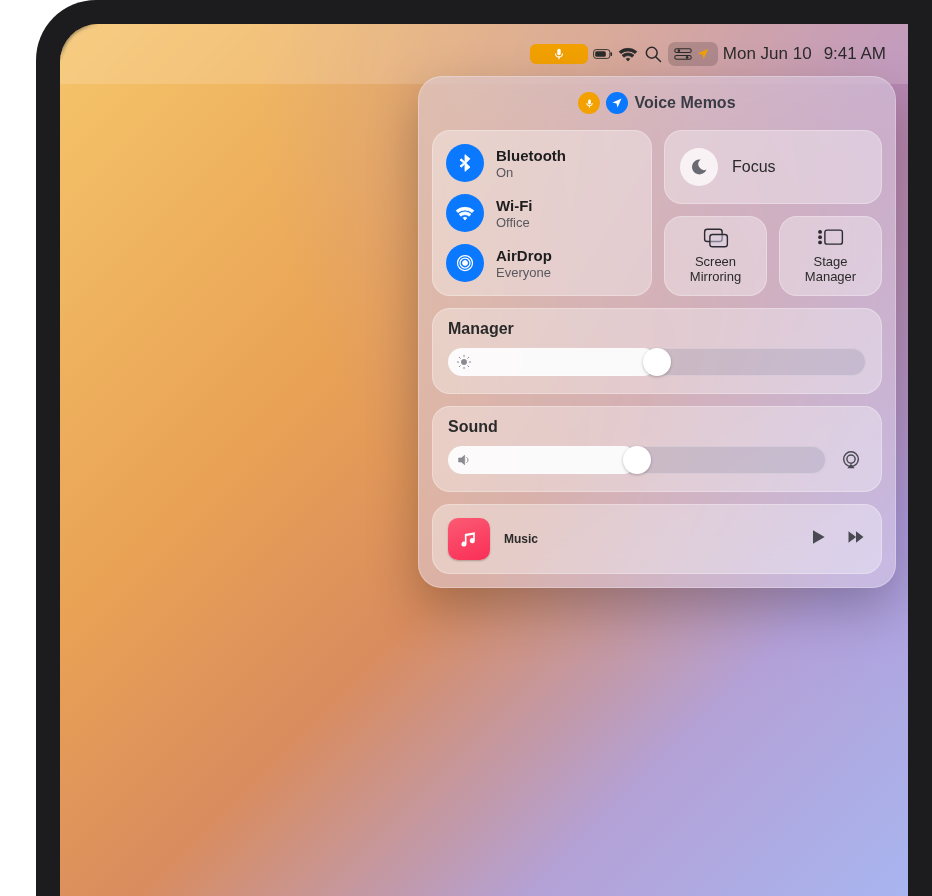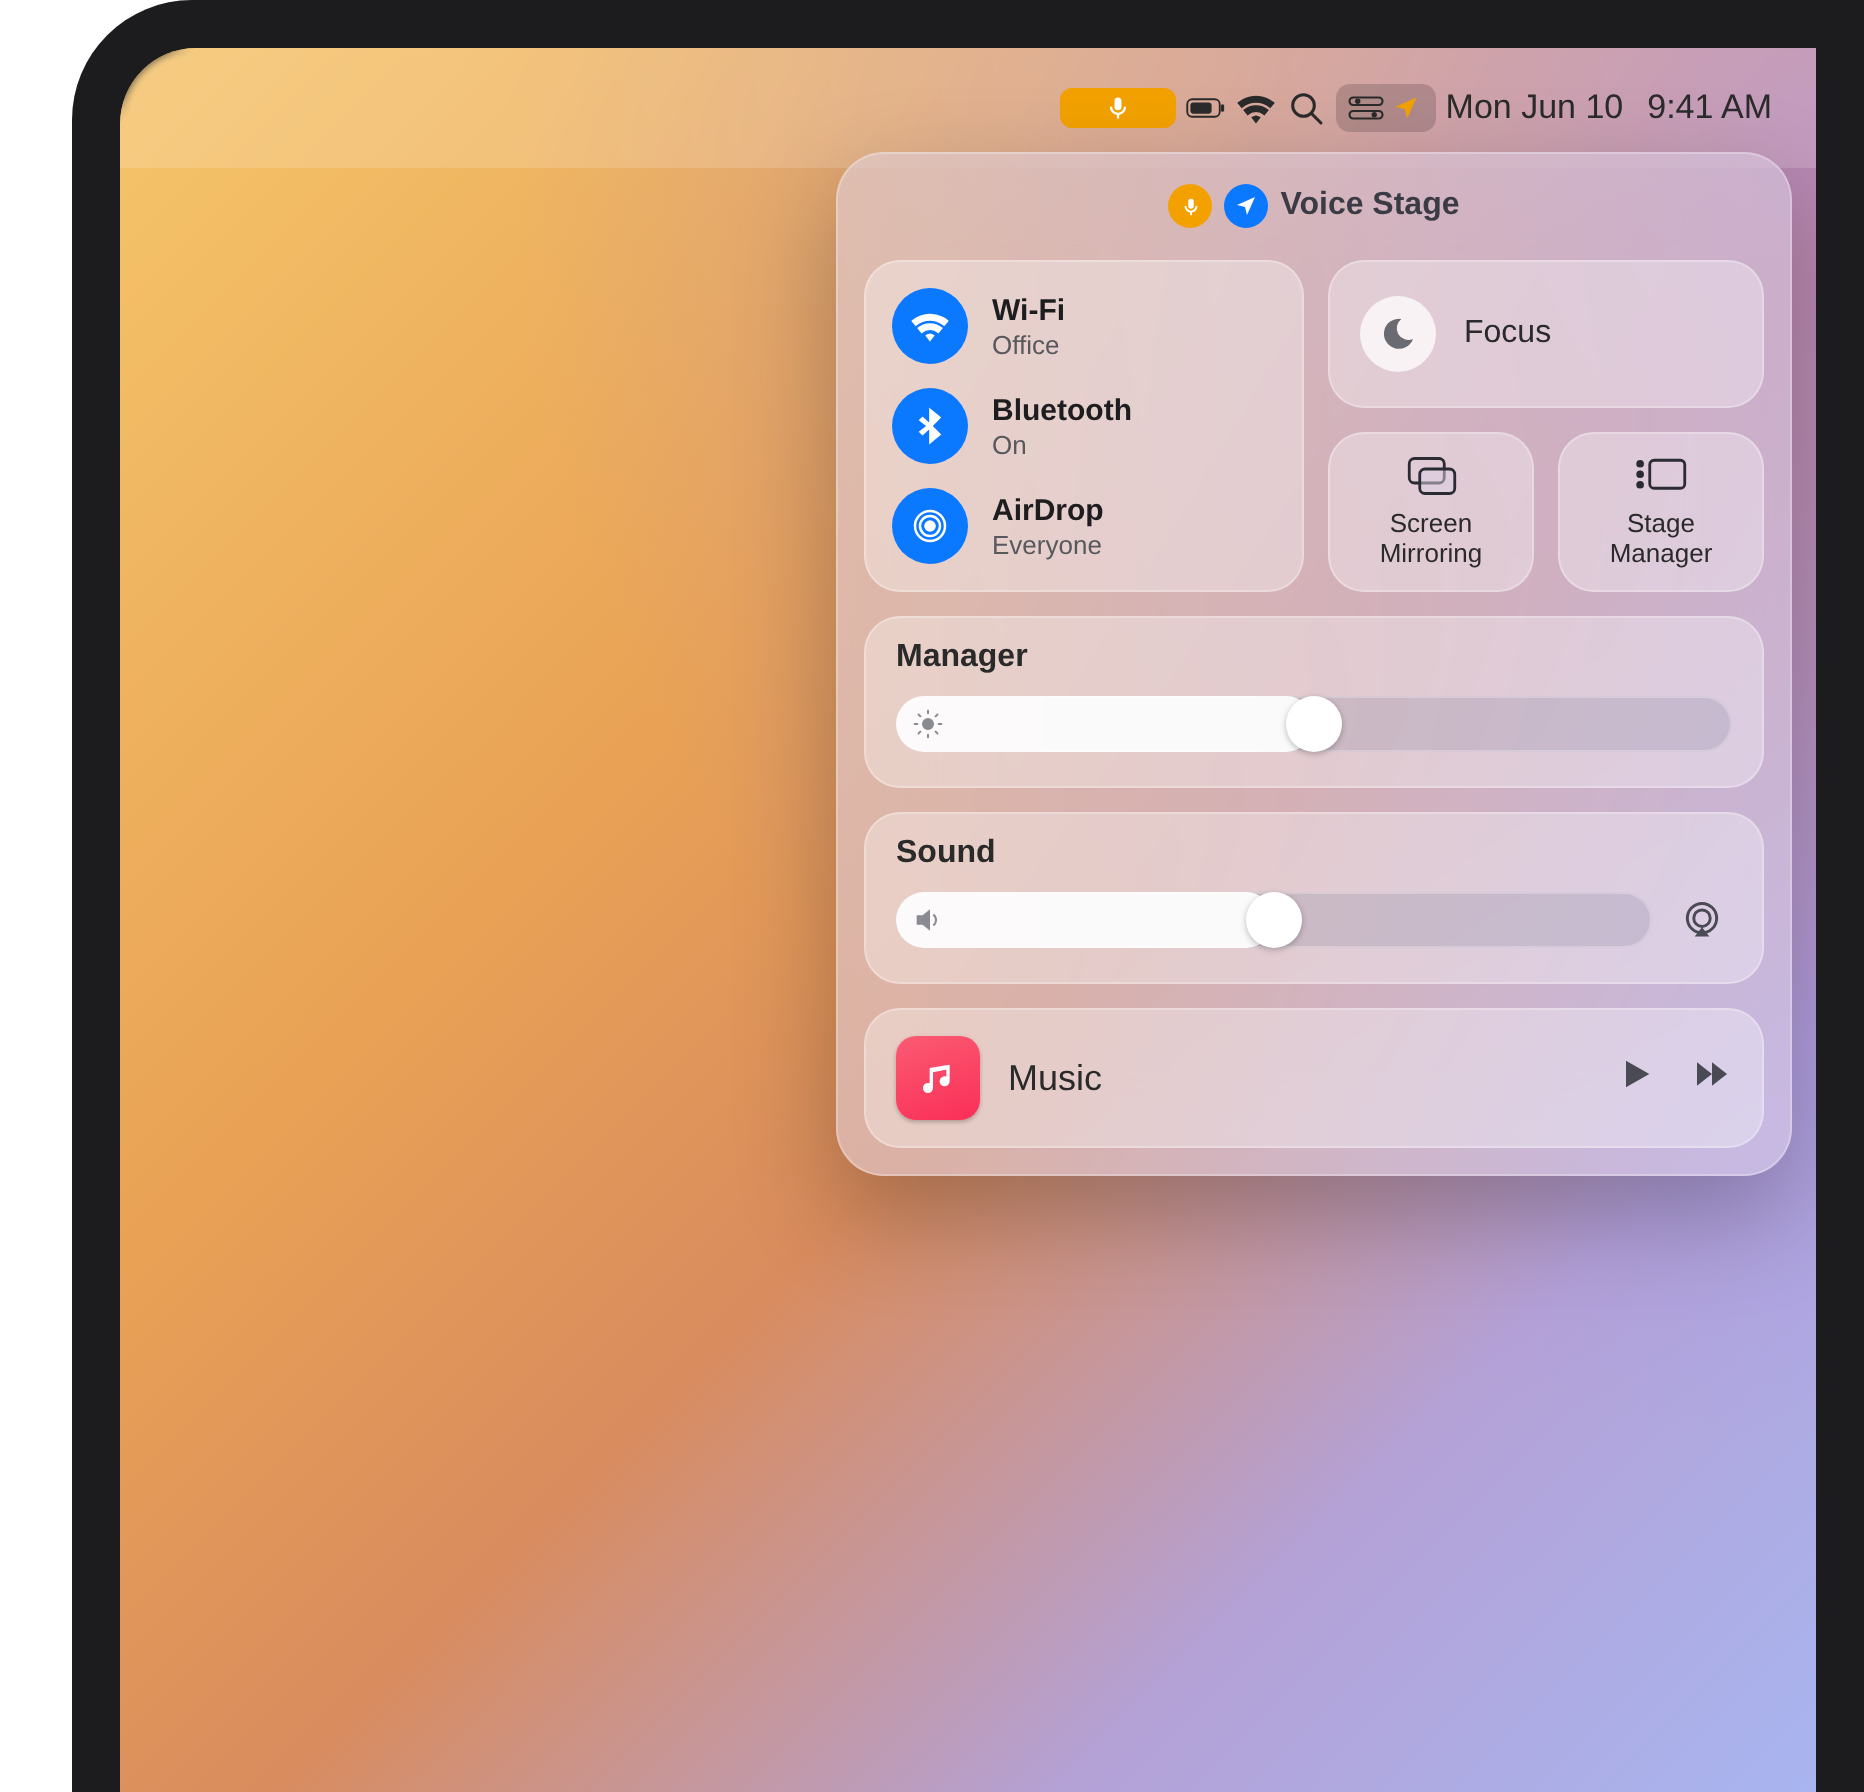--- a/index.html
+++ b/index.html
@@ -101,21 +101,21 @@
   }
   .airplay svg{width:22px;height:22px;fill:none;stroke:#4a4a55;stroke-width:1.6}
   .music{display:flex;align-items:center;gap:14px;padding:14px 16px}
   .micon{
     width:42px;height:42px;border-radius:10px;
     background:linear-gradient(160deg,#fb5b74,#fa2e56);
     display:flex;align-items:center;justify-content:center;flex:none;
     box-shadow:0 1px 2px rgba(0,0,0,.25);
   }
   .micon svg{width:20px;height:20px;fill:#fff}
-  .music .lab{font-size:18px;font-weight:400;flex:1}
+  .music .lab{font-size:12px;font-weight:700;flex:1}
   .mctrl{display:flex;align-items:center;gap:18px}
   .mctrl svg{width:20px;height:20px;fill:#4a4a55}
 </style>
 </head>
 <body>
 
 <div class="device">
   <div class="screen">
 
     <div class="menubar">
@@ -164,45 +164,45 @@
         <span class="hmic">
             <svg viewBox="0 0 24 24">
               <path d="M12 14a3 3 0 0 0 3-3V6a3 3 0 1 0-6 0v5a3 3 0 0 0 3 3zm5-3a5 5 0 0 1-10 0H5a7 7 0 0 0 6 6.9V21h2v-3.1A7 7 0 0 0 19 11z"></path>
             </svg>
           </span>
         <span class="hloc">
             <svg viewBox="0 0 24 24">
               <path d="M3 11l18-8-8 18-2-8z"></path>
             </svg>
           </span>
-        <span>Voice Stage</span>
+        <span>Voice Memos</span>
       </div>
 
       <div class="row">
         <div class="tile conn">
           <div class="connitem">
             <span class="cicon">
                 <svg viewBox="0 0 24 24">
+                  <path d="M12 2l6 5-5 5 5 5-6 5V13l-4.5 4L6 15.5 10.5 12 6 8.5 7.5 7 12 11z" fill="#fff"></path>
+                </svg>
+              </span>
+            <span class="ctext">
+              <div class="t1">Bluetooth</div>
+              <div class="t2">On</div>
+            </span>
+          </div>
+          <div class="connitem">
+            <span class="cicon">
+                <svg viewBox="0 0 24 24">
                   <path d="M12 20.5l-2.1-2.7a3.4 3.4 0 0 1 4.2 0zM5 13.3a11 11 0 0 1 14 0l-2 2.5a7.6 7.6 0 0 0-10 0zM1.5 9A16.4 16.4 0 0 1 22.5 9l-2 2.5a13 13 0 0 0-17 0z"></path>
                 </svg>
               </span>
             <span class="ctext">
               <div class="t1">Wi-Fi</div>
               <div class="t2">Office</div>
-            </span>
-          </div>
-          <div class="connitem">
-            <span class="cicon">
-                <svg viewBox="0 0 24 24">
-                  <path d="M12 2l6 5-5 5 5 5-6 5V13l-4.5 4L6 15.5 10.5 12 6 8.5 7.5 7 12 11z" fill="#fff"></path>
-                </svg>
-              </span>
-            <span class="ctext">
-              <div class="t1">Bluetooth</div>
-              <div class="t2">On</div>
             </span>
           </div>
           <div class="connitem">
             <span class="cicon">
                 <svg viewBox="0 0 24 24">
                   <circle cx="12" cy="12" r="3" fill="#fff"></circle>
                   <circle cx="12" cy="12" r="6" fill="none" stroke="#fff" stroke-width="1.5"></circle>
                   <circle cx="12" cy="12" r="9" fill="none" stroke="#fff" stroke-width="1.5"></circle>
                 </svg>
               </span>

